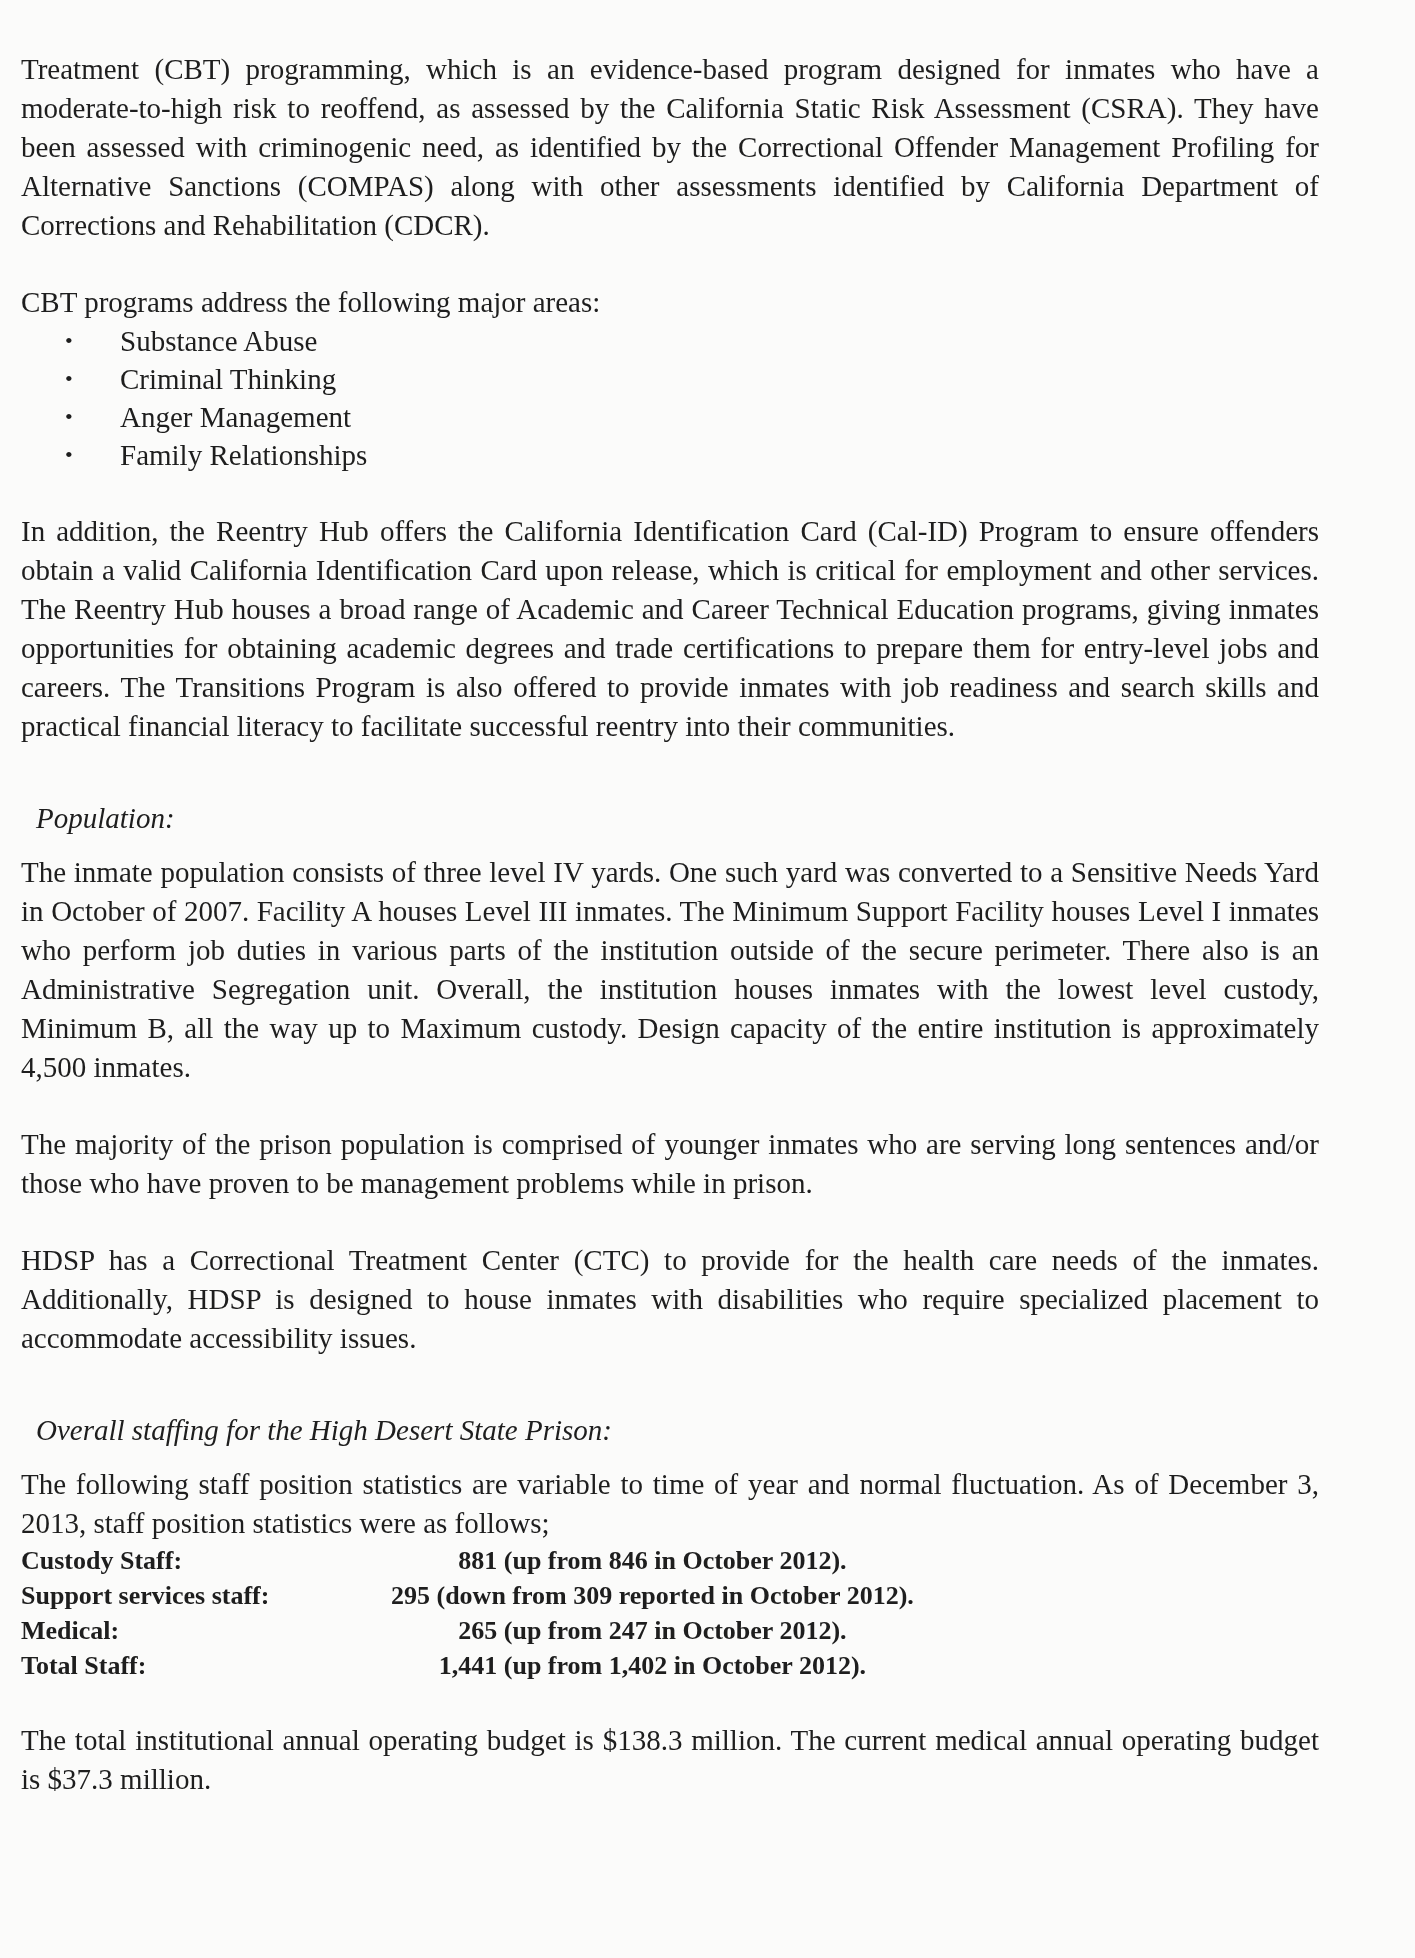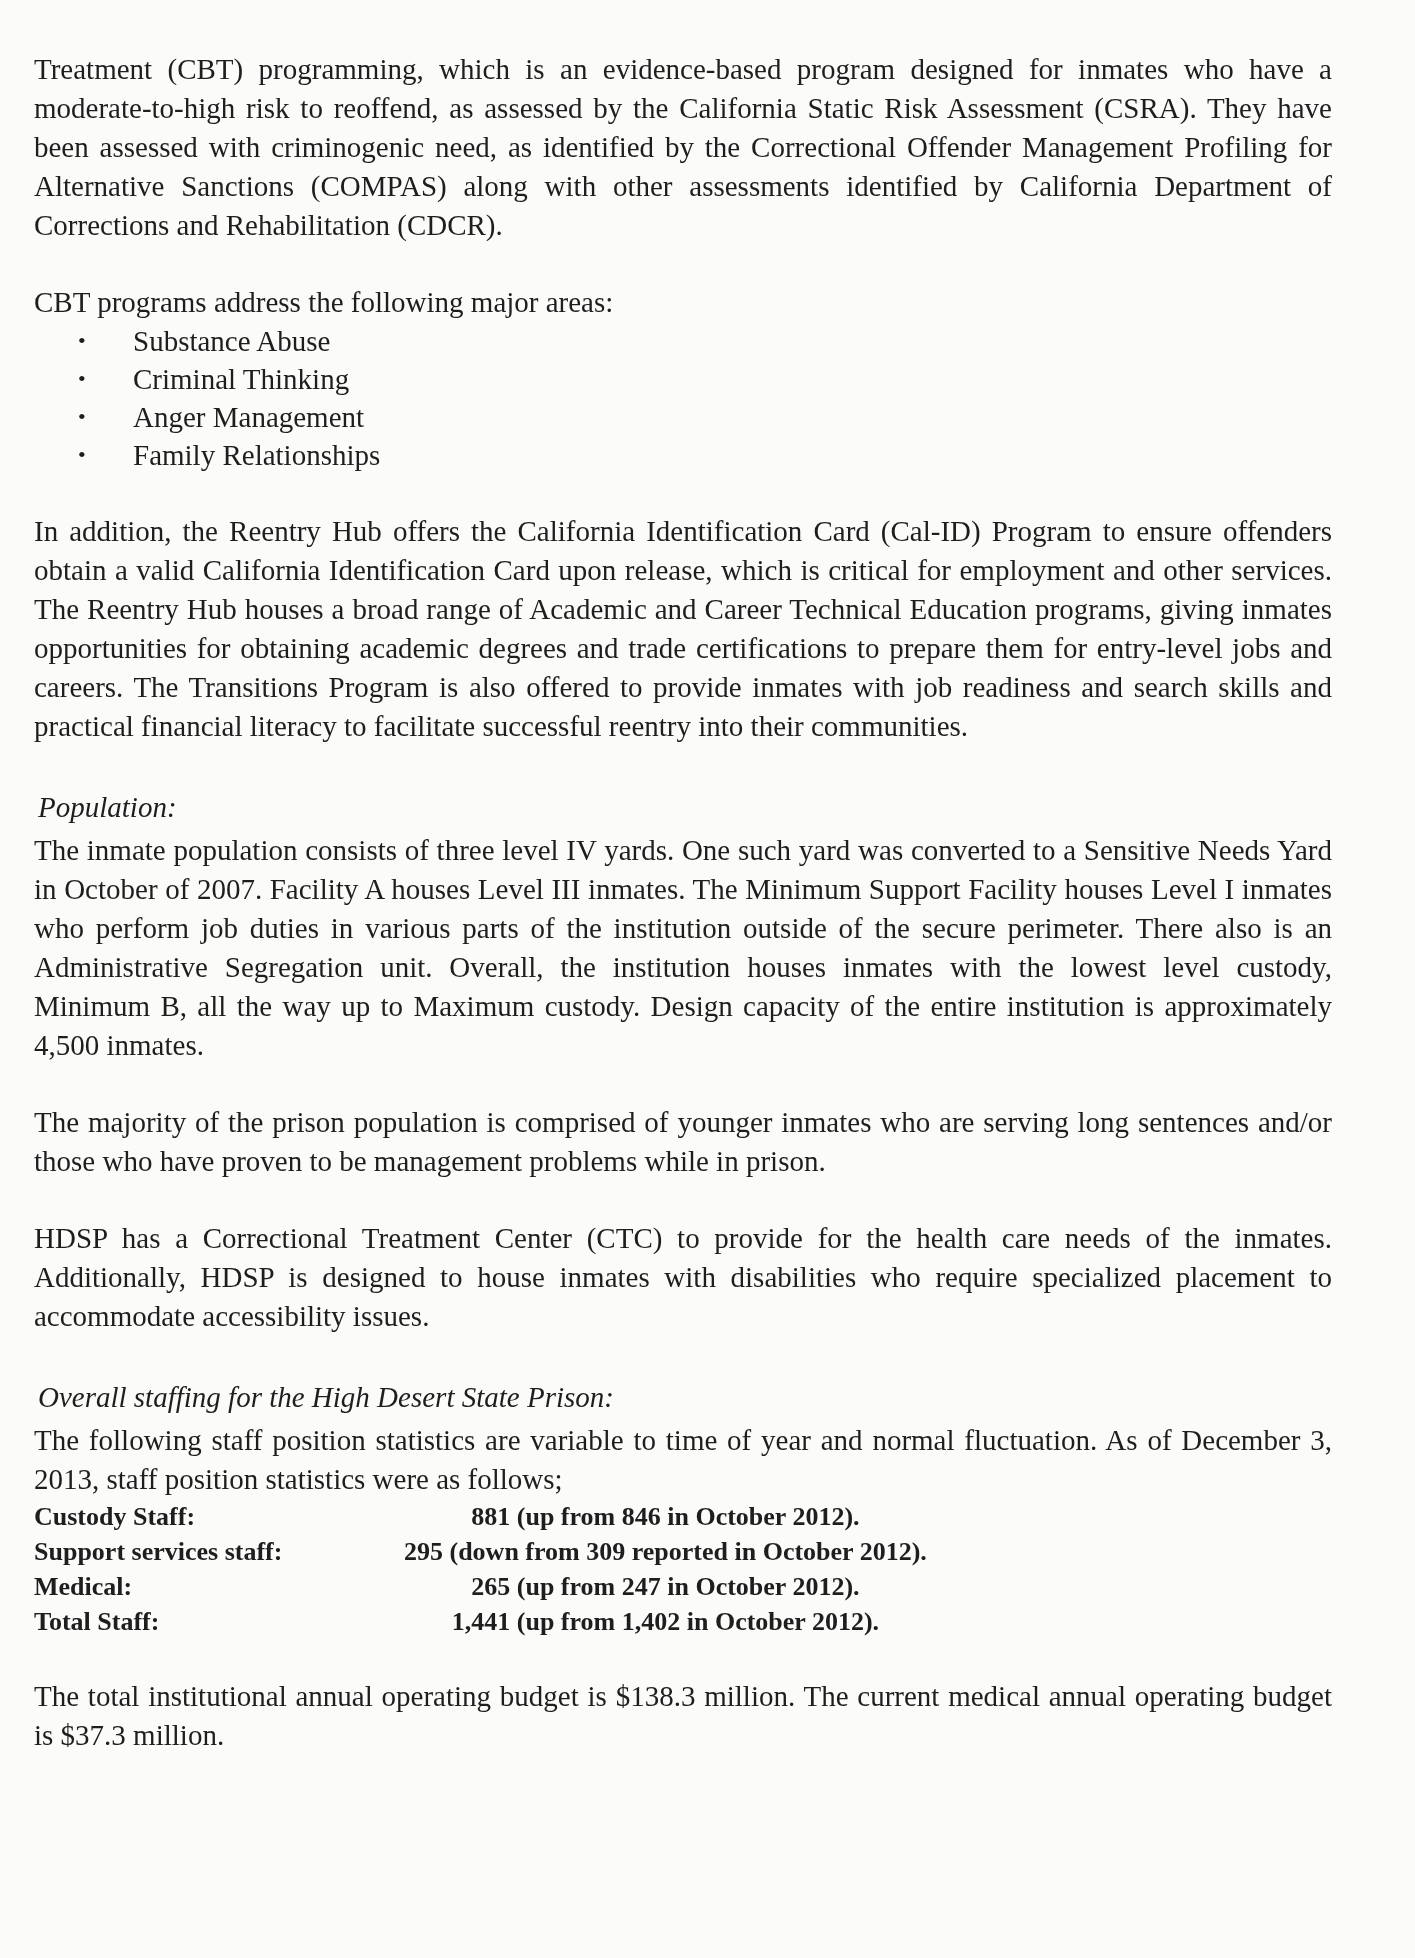--- a/index.html
+++ b/index.html
@@ -10,38 +10,38 @@
       width: 1415px;
       height: 1958px;
       background: #fbfbfa;
       color: #1e1e1e;
       font-family: "Liberation Serif", "DejaVu Serif", serif;
       position: relative;
       overflow: hidden;
     }
     .page {
       position: absolute;
-      left: 34px;
+      left: 21px;
       top: 50px;
       width: 1298px;
     }
     .para {
       font-size: 29px;
       line-height: 39px;
       text-align: justify;
       margin: 0;
     }
     .gap {
       height: 38px;
     }
     .heading-italic {
       font-style: italic;
       font-size: 29px;
       line-height: 39px;
-      margin: 4px;
+      margin: 15px;
     }
     ul.bullets {
       list-style: none;
       margin: 0;
       padding: 0;
     }
     ul.bullets li {
       font-size: 29px;
       line-height: 38px;
       position: relative;

